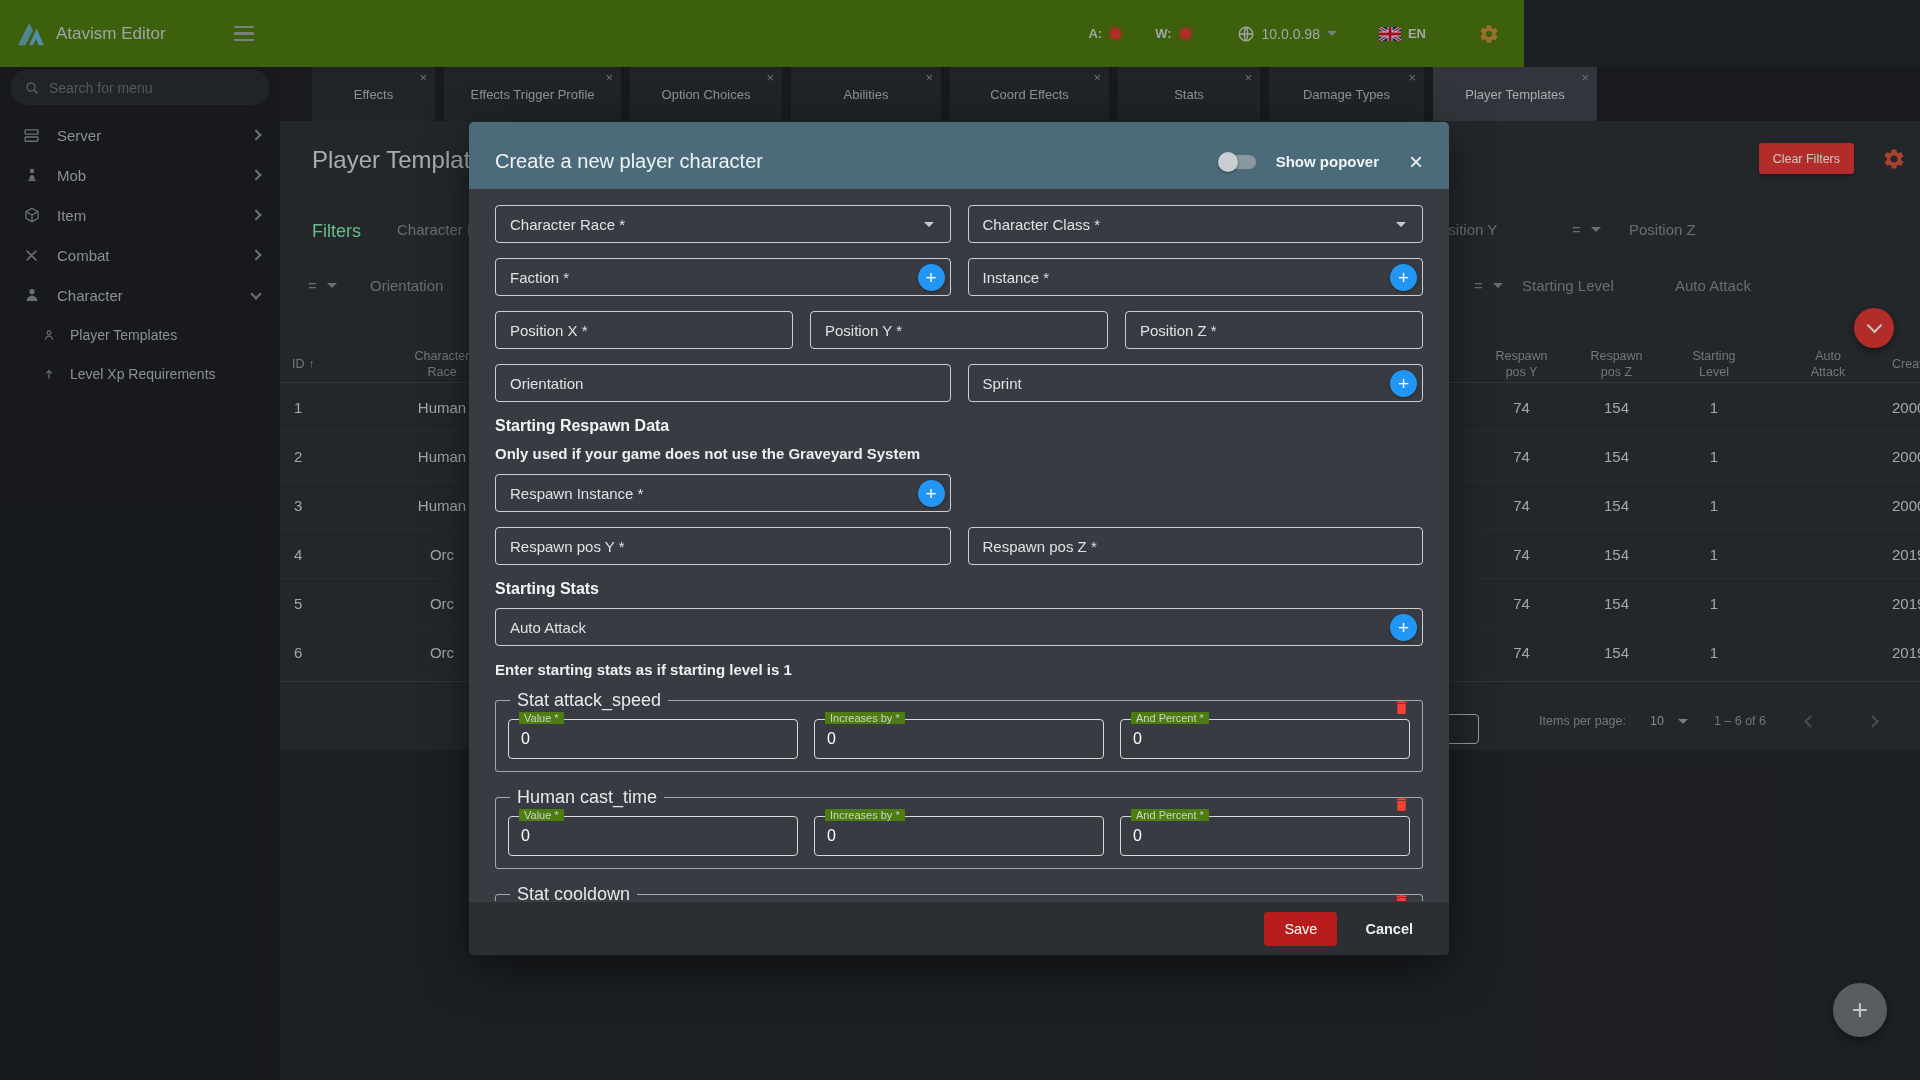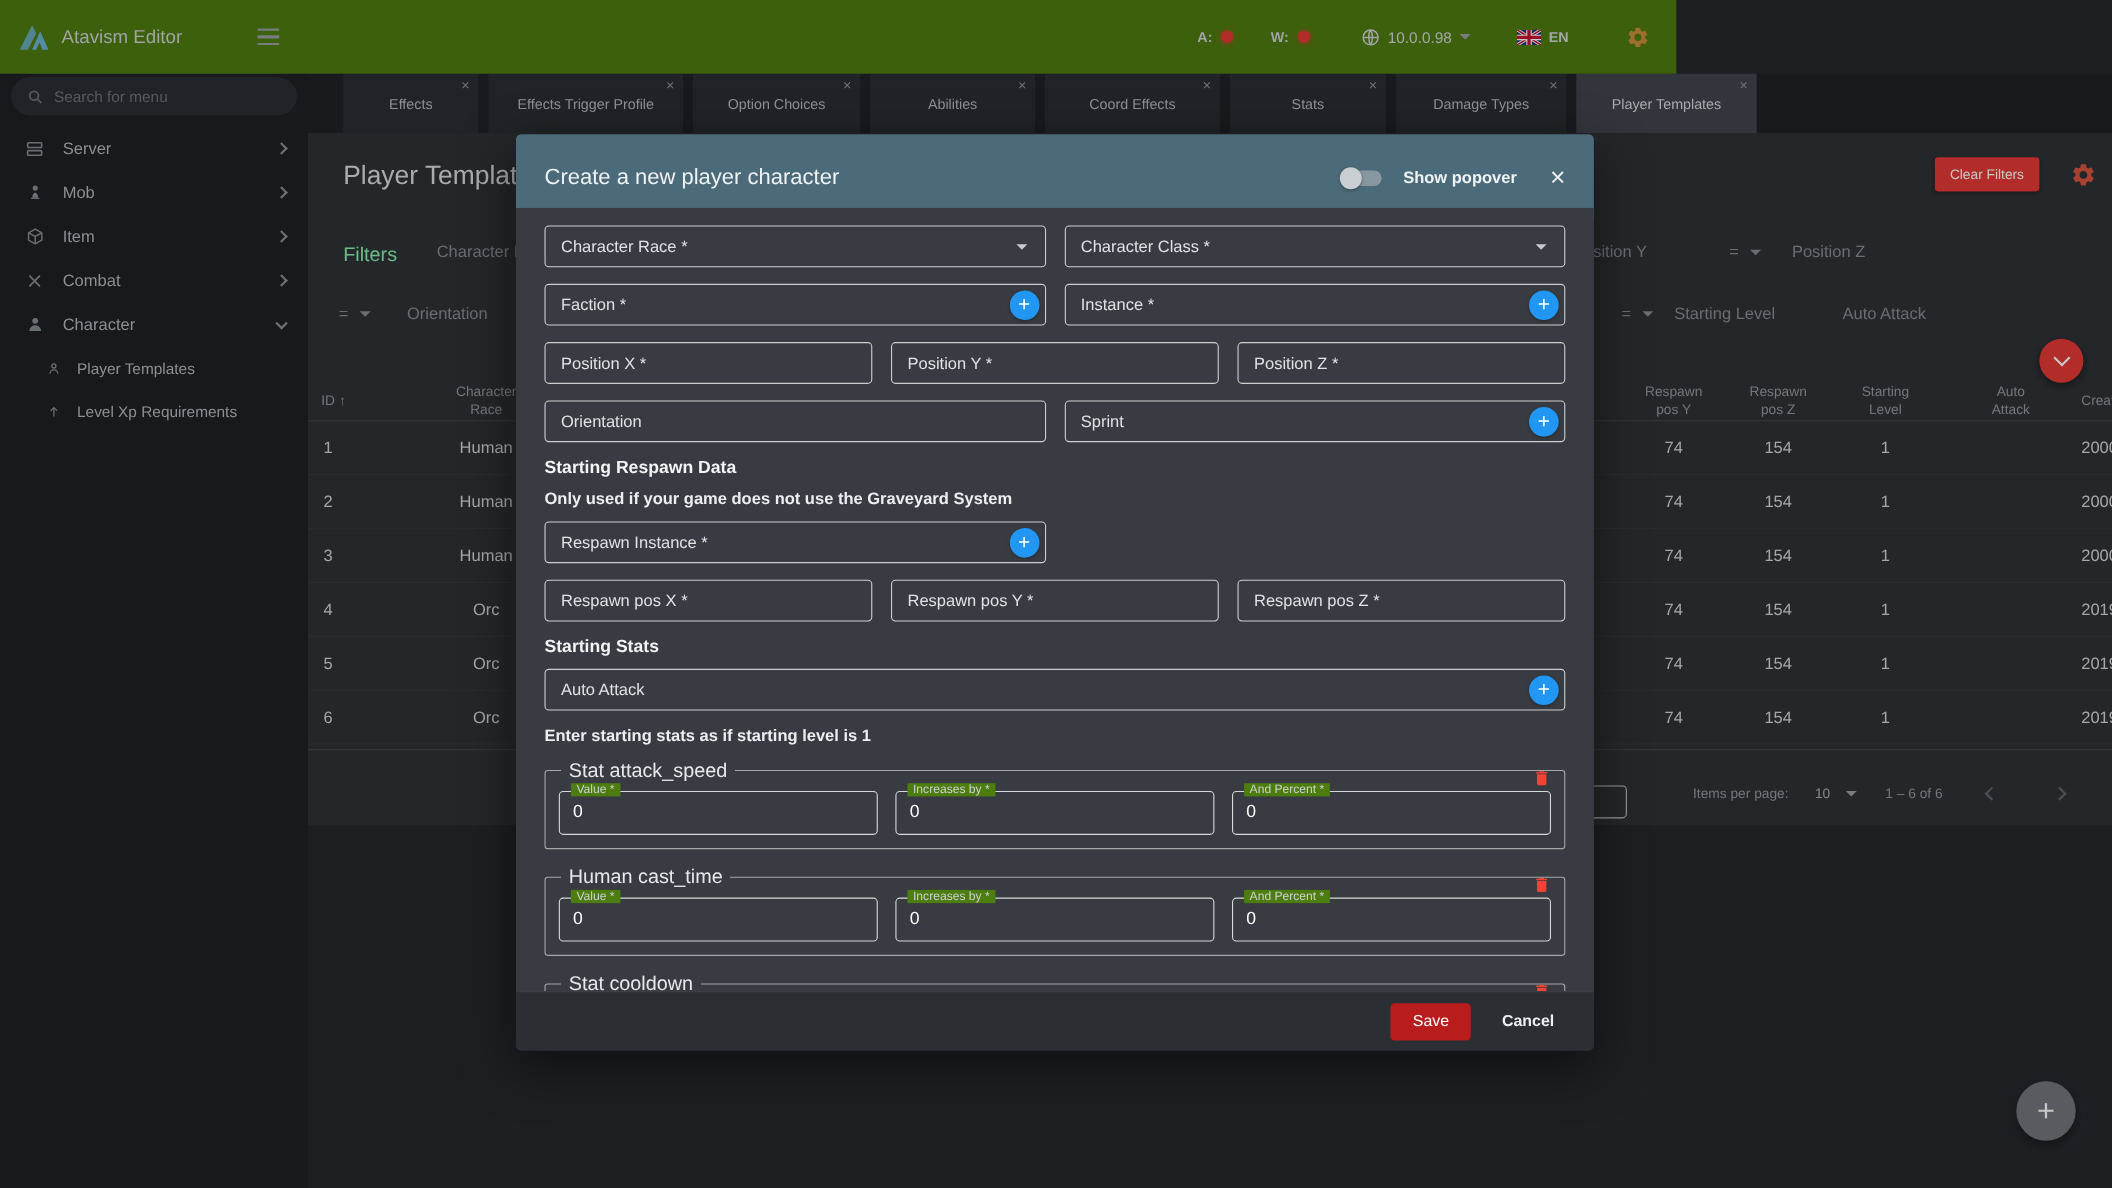--- a/index.html
+++ b/index.html
@@ -484,23 +484,20 @@
     <div class="section-note">Only used if your game does not use the Graveyard System</div>
 
     <div class="frow">
       <div class="ffield half">
           <span>Respawn Instance *</span>
           <span class="plus-btn">+</span>
         </div>
     </div>
     <div class="frow">
       <div class="ffield">
-          <span>Respawn pos X *</span>
-        </div>
-      <div class="ffield">
           <span>Respawn pos Y *</span>
         </div>
       <div class="ffield">
           <span>Respawn pos Z *</span>
         </div>
     </div>
 
     <div class="section-title">Starting Stats</div>
     <div class="frow">
       <div class="ffield">

